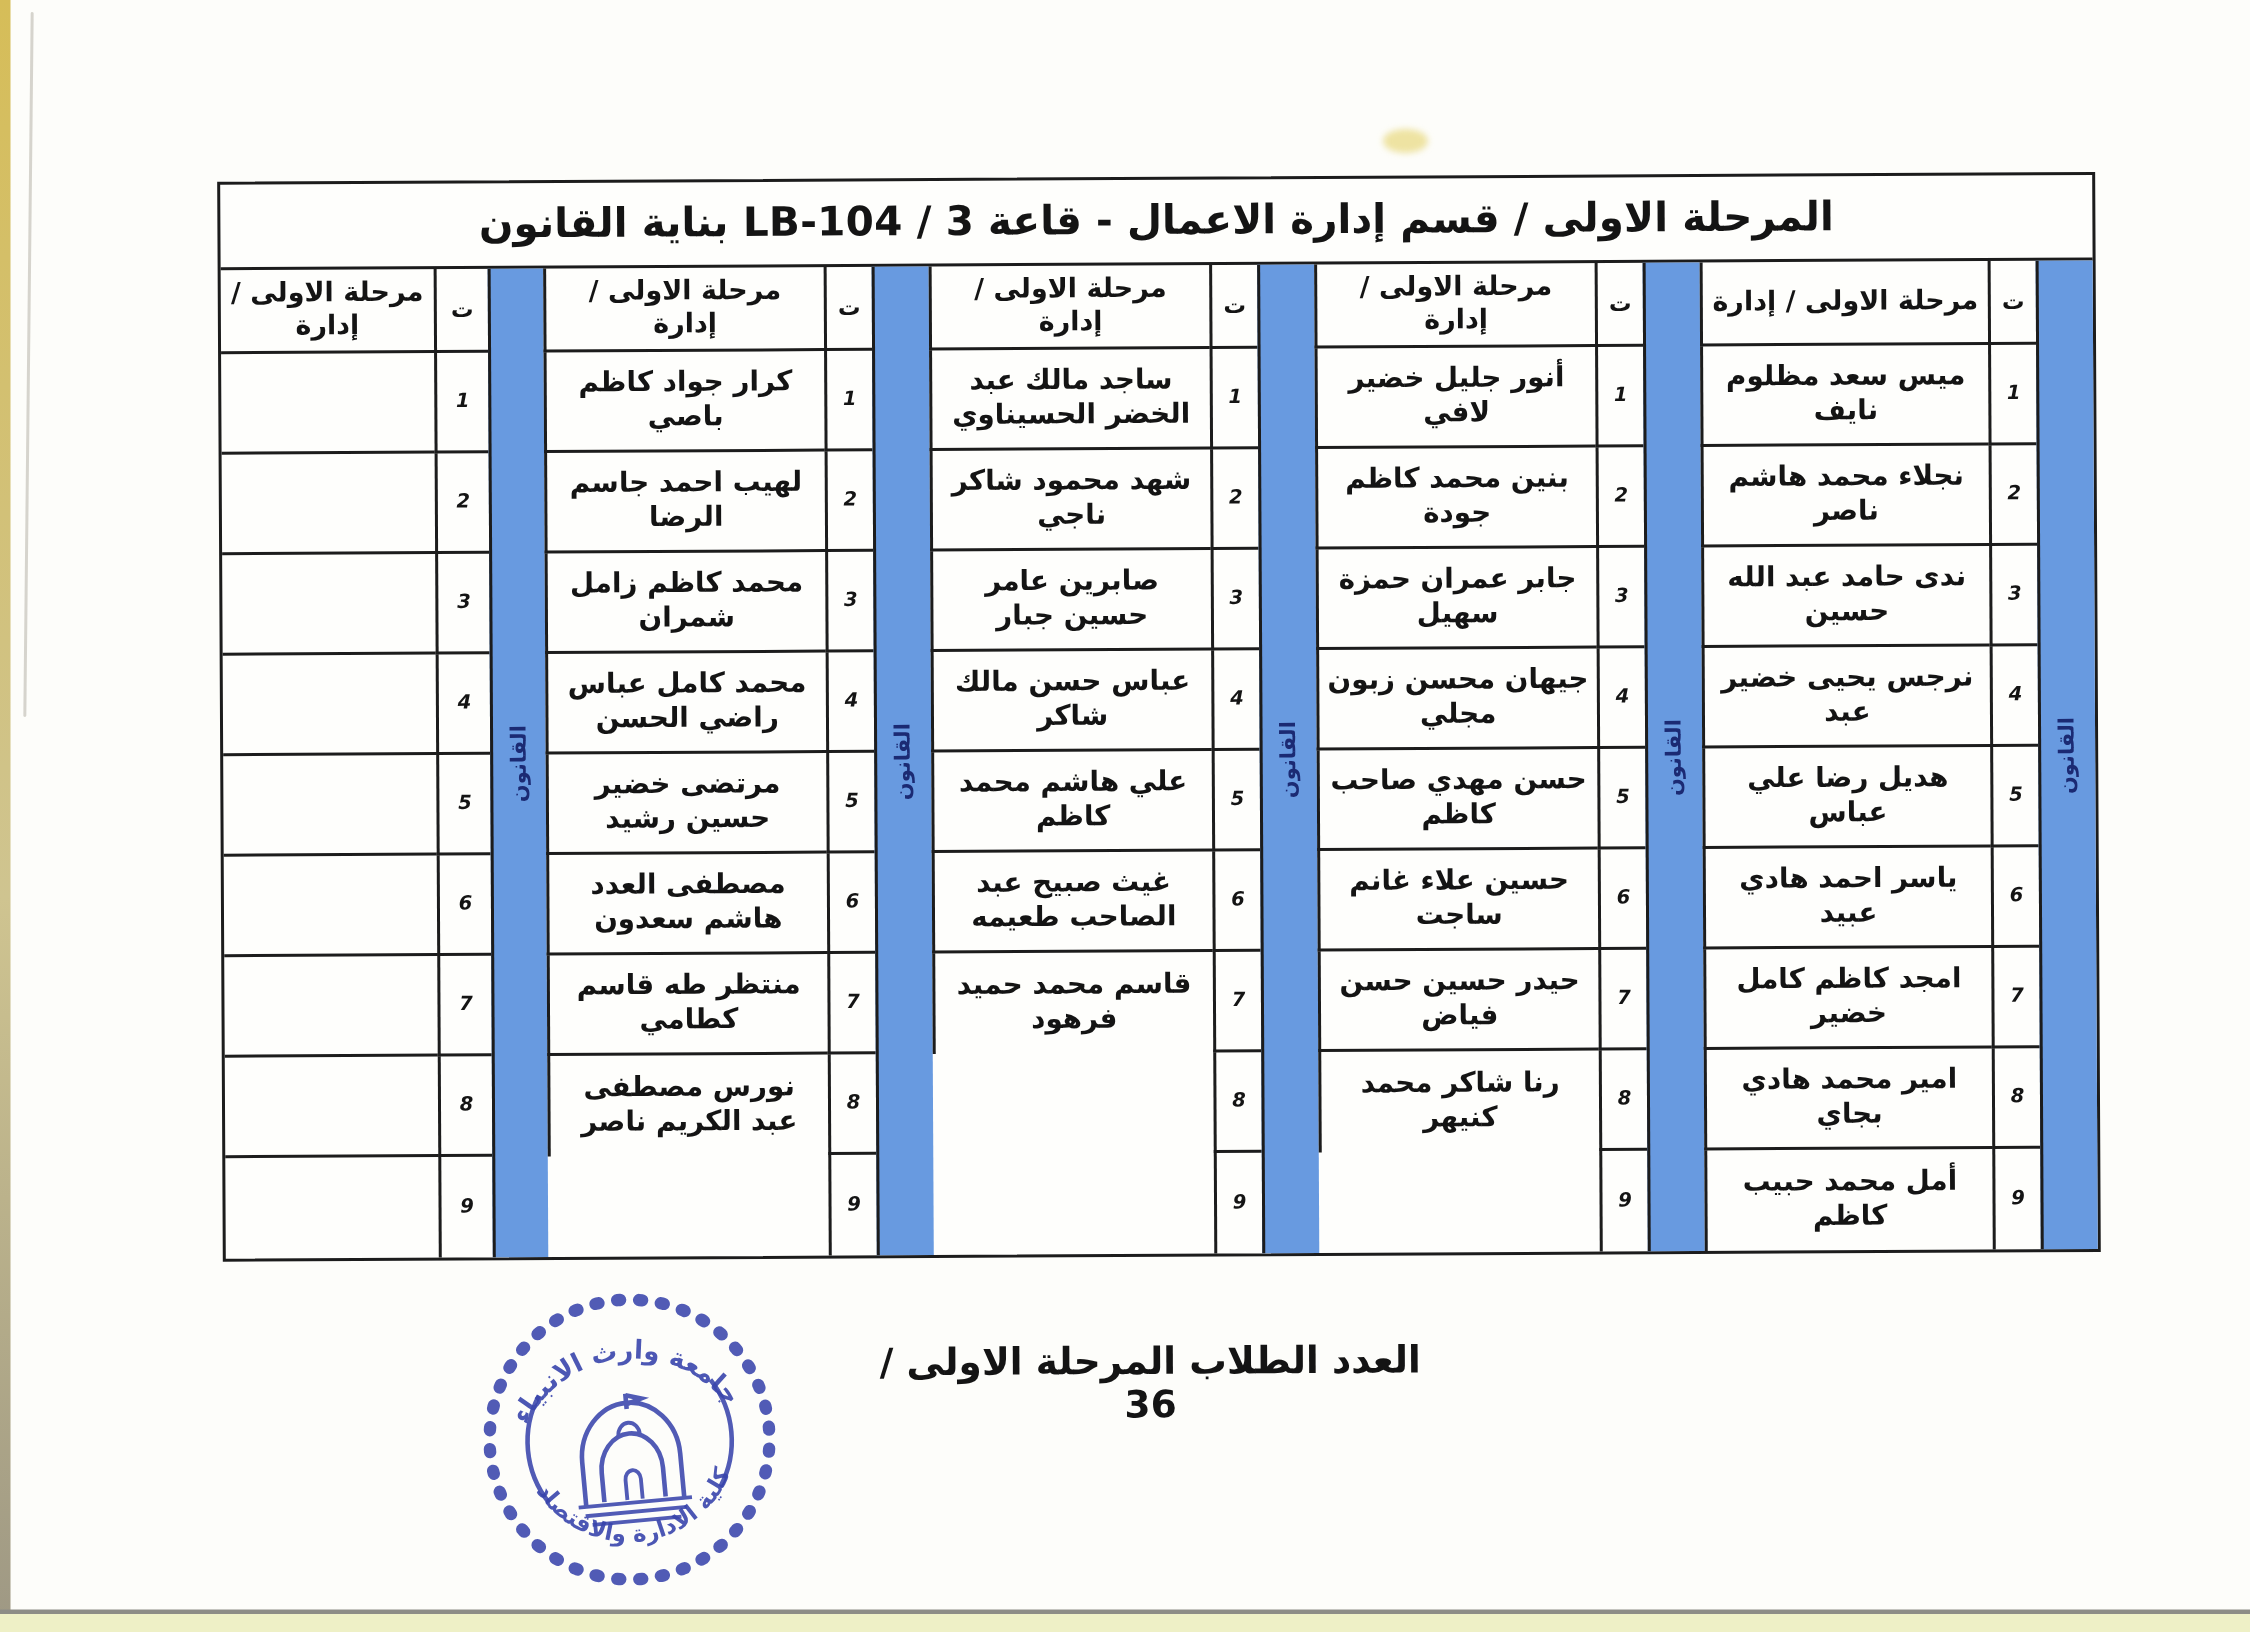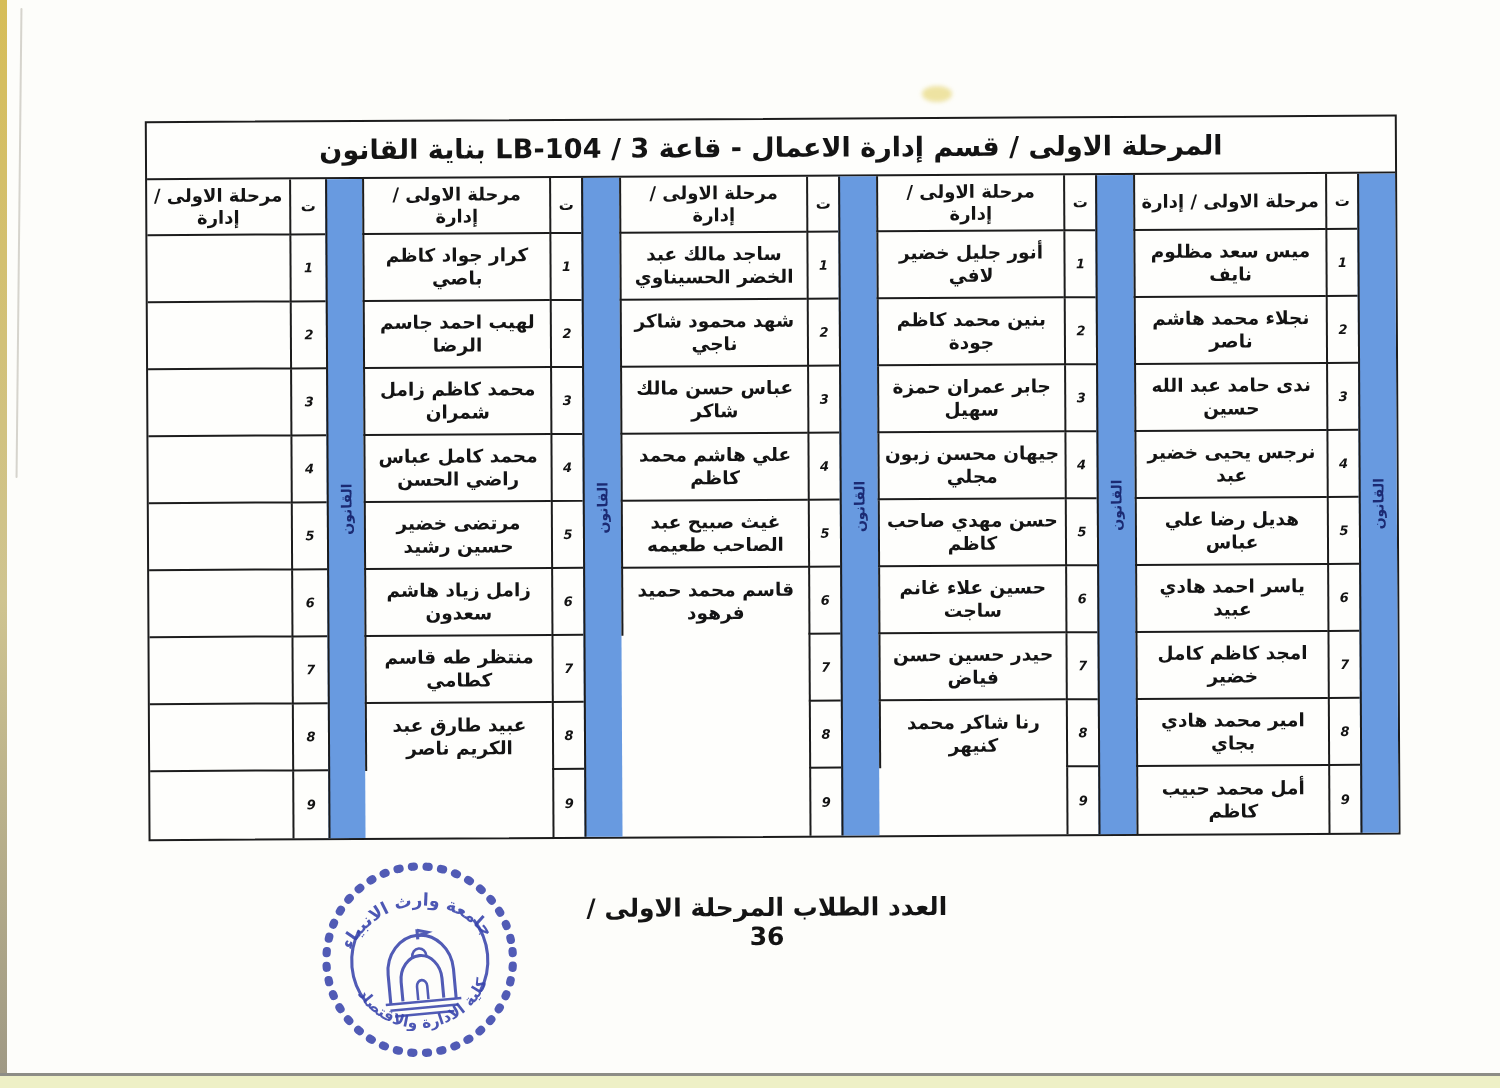--- a/index.html
+++ b/index.html
@@ -114,23 +114,23 @@
       </div>
 
       <div class="group">
         <div class="gcol names">
           <div class="cell head w-names">مرحلة الاولى / إدارة</div>
           <div class="cell name w-names">كرار جواد كاظم باصي</div>
           <div class="cell name w-names">لهيب احمد جاسم الرضا</div>
           <div class="cell name w-names">محمد كاظم زامل شمران</div>
           <div class="cell name w-names">محمد كامل عباس راضي الحسن</div>
           <div class="cell name w-names">مرتضى خضير حسين رشيد</div>
-          <div class="cell name w-names">زامل زياد هاشم سعدون</div>
+          <div class="cell name w-names">مصطفى العدد هاشم سعدون</div>
           <div class="cell name w-names">منتظر طه قاسم كطامي</div>
-          <div class="cell name w-names">عبيد طارق عبد الكريم ناصر</div>
+          <div class="cell name w-names">نورس مصطفى عبد الكريم ناصر</div>
         </div>
         <div class="gcol nums">
           <div class="cell thead w-num">ت</div>
           <div class="cell num w-num">1</div>
           <div class="cell num w-num">2</div>
           <div class="cell num w-num">3</div>
           <div class="cell num w-num">4</div>
           <div class="cell num w-num">5</div>
           <div class="cell num w-num">6</div>
           <div class="cell num w-num">7</div>
@@ -140,20 +140,21 @@
         <div class="stripe">
           <span class="vtext">القانون</span>
         </div>
       </div>
 
       <div class="group">
         <div class="gcol names">
           <div class="cell head w-names">مرحلة الاولى / إدارة</div>
           <div class="cell name w-names">ساجد مالك عبد الخضر الحسيناوي</div>
           <div class="cell name w-names">شهد محمود شاكر ناجي</div>
+          <div class="cell name w-names">صابرين عامر حسين جبار</div>
           <div class="cell name w-names">عباس حسن مالك شاكر</div>
           <div class="cell name w-names">علي هاشم محمد كاظم</div>
           <div class="cell name w-names">غيث صبيح عبد الصاحب طعيمه</div>
           <div class="cell name w-names">قاسم محمد حميد فرهود</div>
         </div>
         <div class="gcol nums">
           <div class="cell thead w-num">ت</div>
           <div class="cell num w-num">1</div>
           <div class="cell num w-num">2</div>
           <div class="cell num w-num">3</div>

